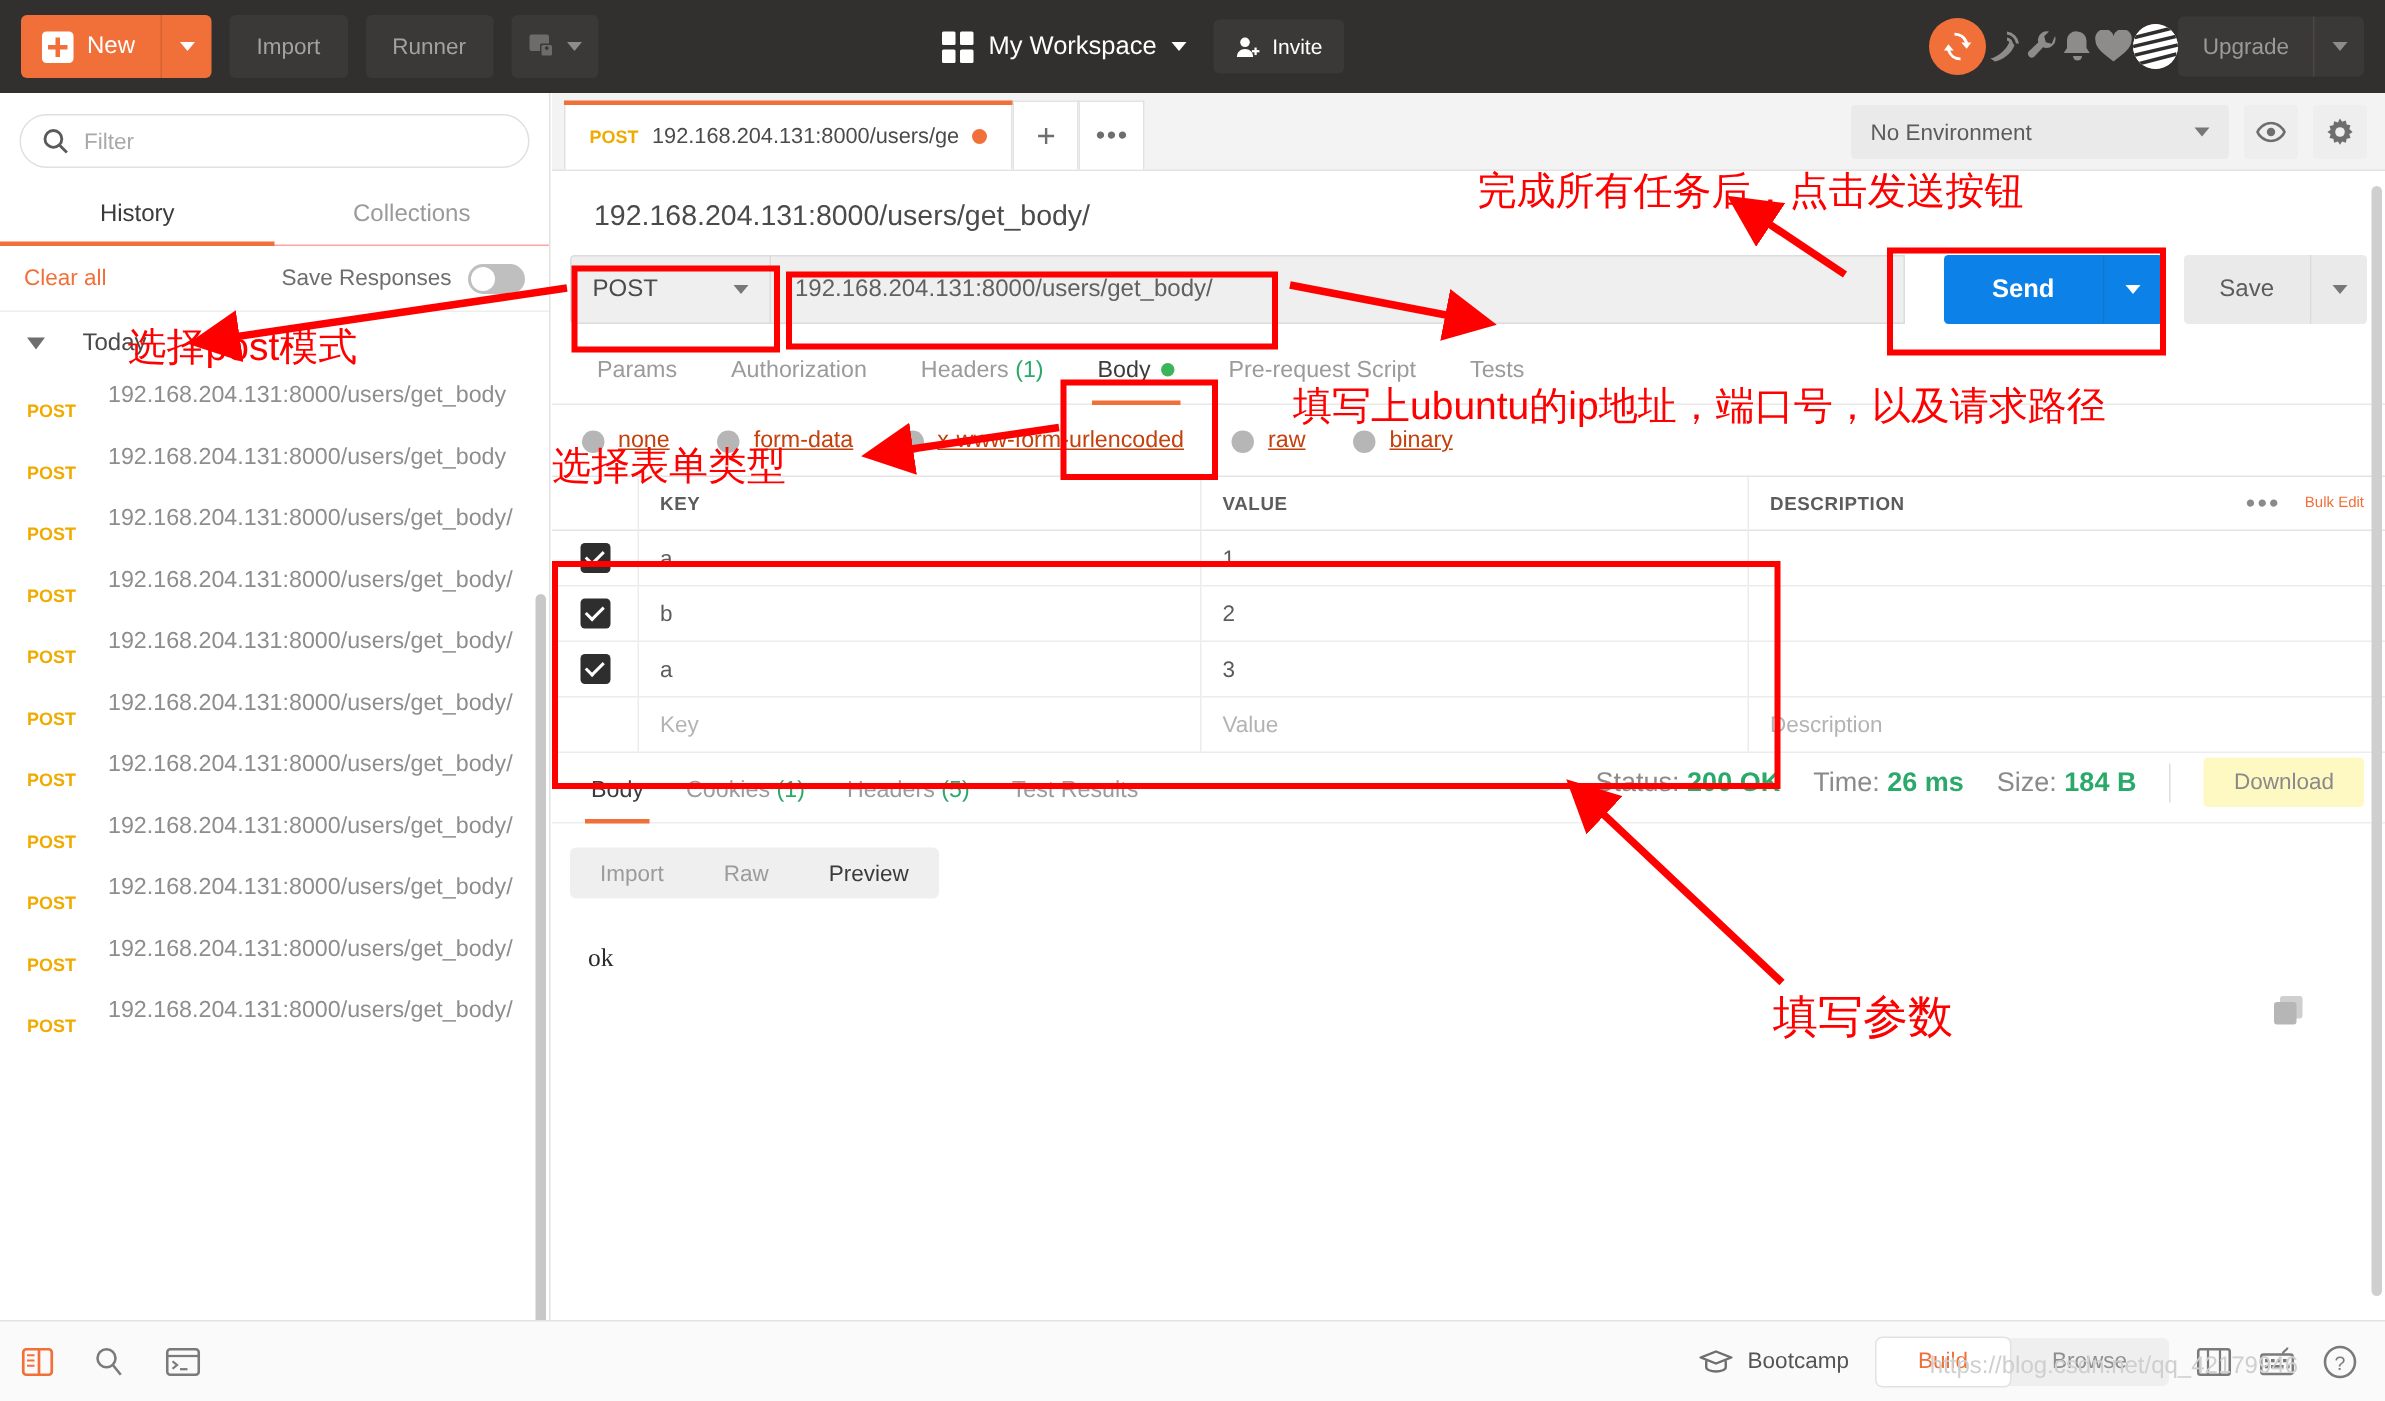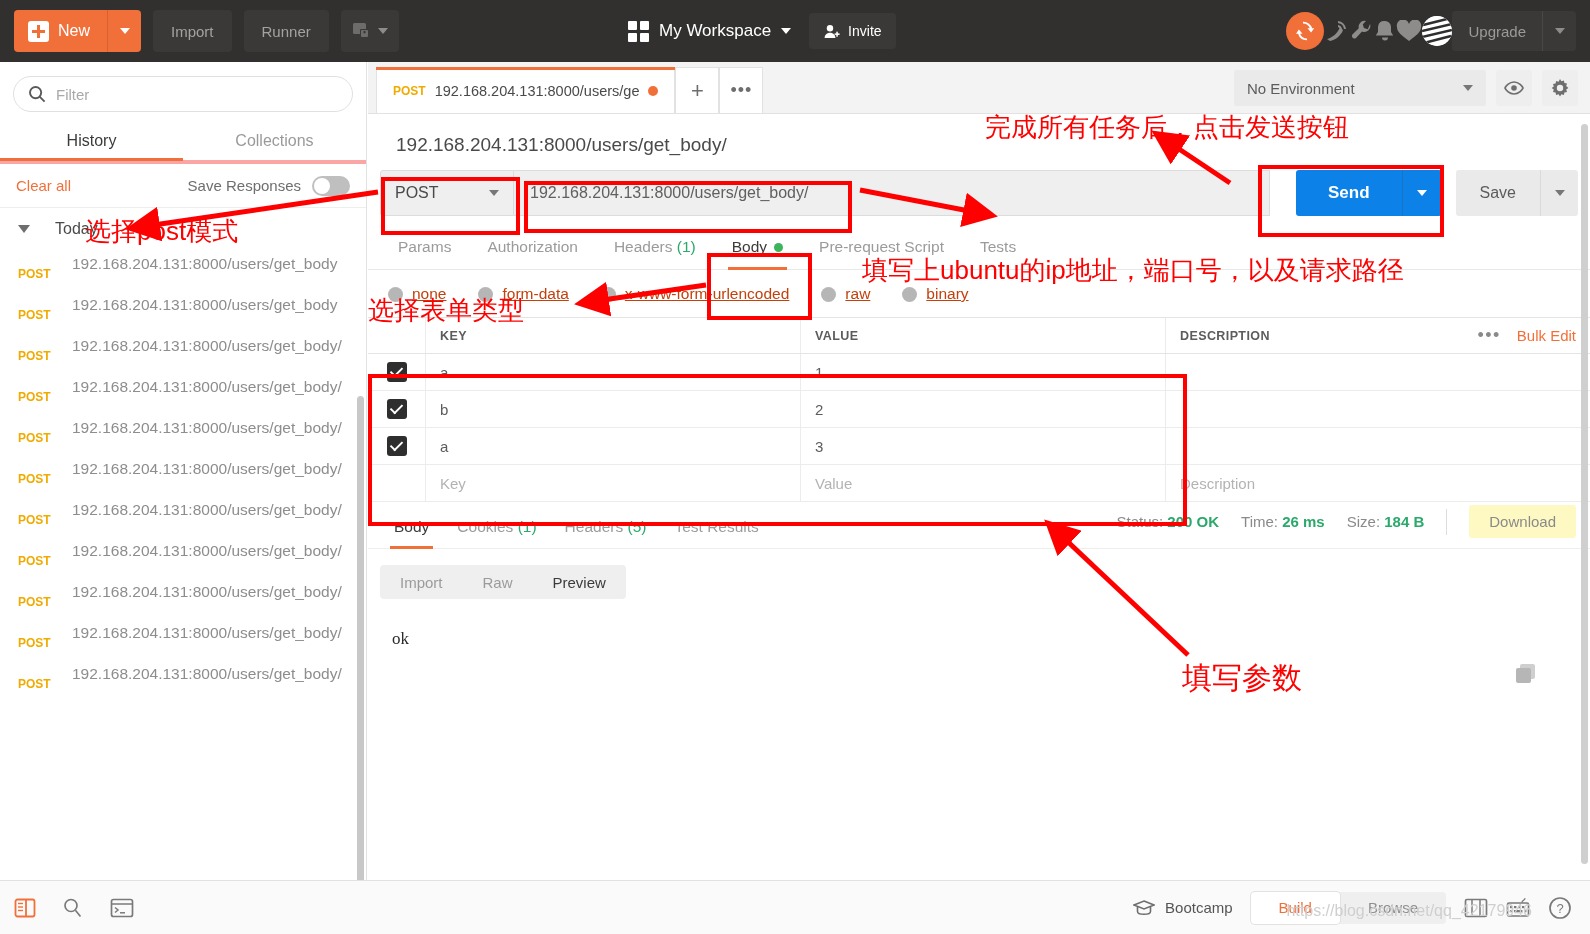--- a/index.html
+++ b/index.html
@@ -74,21 +74,21 @@
   .sidebar {
     position: absolute; left: 0; top: 62px; width: 367px; height: 818px;
     background: #fff; border-right: 1px solid #e2e2e2;
   }
   .filter-wrap { padding: 14px 13px 10px 13px; }
   .filter-box {
     height: 36px; border: 1px solid #e0e0e0; border-radius: 18px;
     display: flex; align-items: center; gap: 10px; padding: 0 14px;
   }
   .filter-input { color: #a9a9a9; font-size: 15px; }
-  .side-tabs { display: flex; height: 42px; border-bottom: 4px solid #fca5a5; }
+  .side-tabs { display: flex; height: 42px; border-bottom: 1px solid #fca5a5; }
   .side-tab {
     flex: 1; display: flex; align-items: center; justify-content: center;
     font-size: 16px; color: #9a9a9a; position: relative;
   }
   .side-tab.active { color: #3b3b3b; }
   .side-tab.active::after {
     content: ""; position: absolute; bottom: -1px; left: 0; width: 100%; height: 3px; background: #f1703a;
   }
   .side-actions {
     height: 44px; display: flex; align-items: center; justify-content: space-between;
@@ -218,28 +218,28 @@
   .chk {
     width: 20px; height: 20px; background: #2e2e2e; border-radius: 3px;
     display: flex; align-items: center; justify-content: center;
   }
   .chk::after {
     content: ""; width: 5px; height: 10px; border: solid #fff; border-width: 0 2.5px 2.5px 0;
     transform: rotate(45deg) translate(-1px, -1px);
   }
   .bulk-wrap { display: flex; align-items: center; gap: 16px; }
   .dots-more { color: #8a8a8a; font-size: 18px; letter-spacing: 1.5px; }
-  .bulk-edit { color: #f1703a; font-size: 15px; }
+  .bulk-edit { color: #f1703a; font-size: 10px; }
 
   .resptabs { display: flex; align-items: center; padding: 16px 0 0 12px; position: relative; border-bottom: 1px solid #eee; }
   .resptab { font-size: 15.5px; color: #9b9b9b; padding: 0 14px 12px 14px; position: relative; }
   .resptab.active { color: #3b3b3b; }
   .resptab.active::after { content: ""; position: absolute; bottom: -1px; left: 10px; right: 10px; height: 3px; background: #f1703a; }
   .statusmeta { position: absolute; right: 14px; bottom: 10px; display: flex; align-items: center; gap: 22px; }
-  .meta-item { font-size: 15px; color: #8a8a8a; text-align: center; }
+  .meta-item { font-size: 18px; color: #8a8a8a; text-align: center; }
   .meta-val { color: #2aa96a; font-weight: bold; }
   .meta-divider { width: 1px; height: 26px; background: #ddd; }
   .dl-btn { background: #fef9c3; color: #8a8a8a; font-size: 15px; padding: 8px 20px; border-radius: 3px; }
 
   .prettyrow { padding: 16px 0 0 12px; }
   .segwrap { display: inline-flex; background: #efefef; border-radius: 4px; height: 34px; align-items: center; }
   .seg { padding: 0 20px; font-size: 15px; color: #9b9b9b; height: 34px; display: flex; align-items: center; }
   .seg.active { color: #3b3b3b; }
   .bodytext { font-family: "Liberation Serif", serif; font-size: 17px; color: #2b2b2b; padding: 30px 0 0 24px; }
   .copy-icon { position: absolute; right: 52px; top: 600px; }

